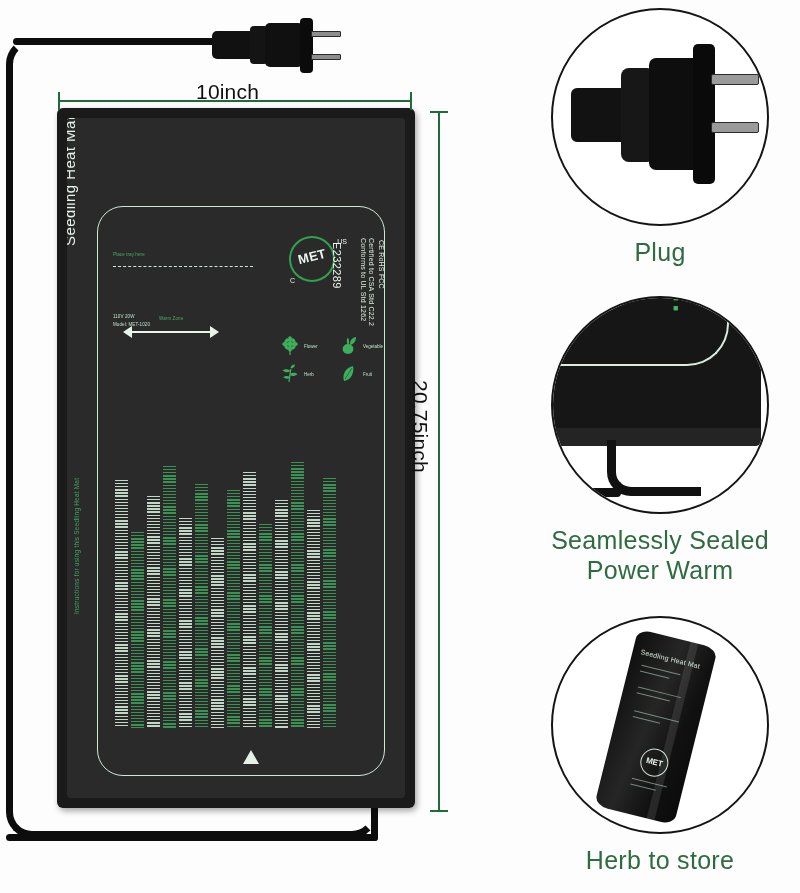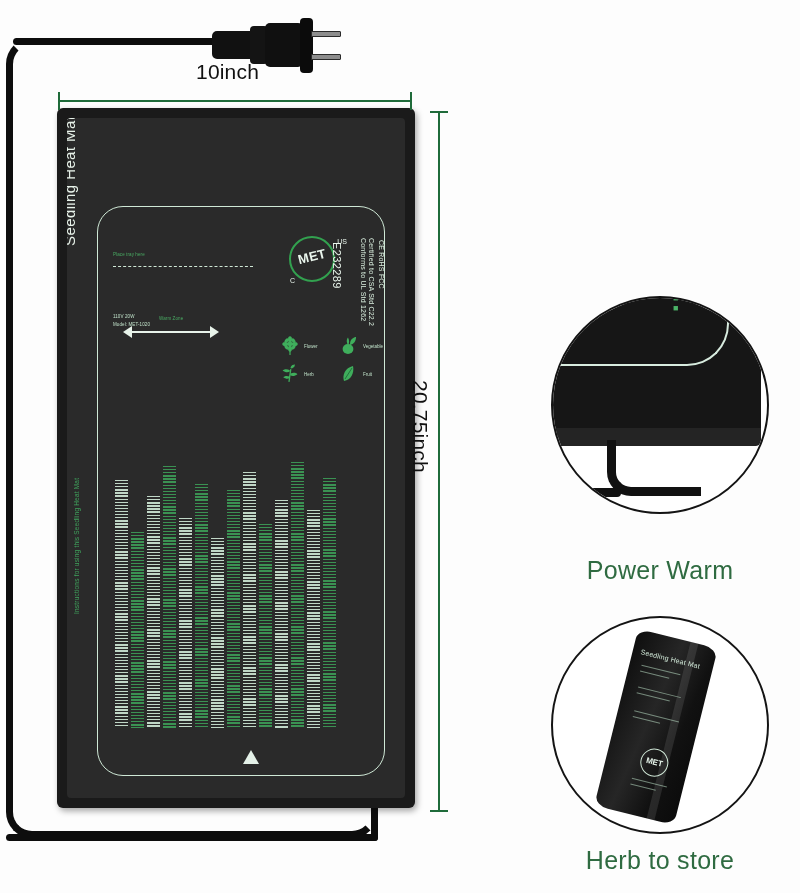--- a/index.html
+++ b/index.html
@@ -362,21 +362,21 @@
 
   .dim-label {
     position: absolute;
     color: #111;
     font-size: 21px;
     letter-spacing: .2px;
     white-space: nowrap;
   }
   #dim-width-label {
     left: 196px;
-    top: 60px;
+    top: 80px;
   }
   #dim-height-label {
     left: 432px;
     top: 380px;
     transform: rotate(90deg);
     transform-origin: left top;
   }
 
   
   #feature-column {
@@ -656,33 +656,44 @@
     <div class="dim-label" id="dim-width-label">10inch</div>
 
     <div class="dim-v-line dim-green"></div>
     <div class="dim-v-cap start dim-green"></div>
     <div class="dim-v-cap end dim-green"></div>
     <div class="dim-label" id="dim-height-label">20.75inch</div>
   </div>
 
   <div id="feature-column">
 
+    <div class="feature" id="feature-plug">
+      <div class="feature-circle">
+        <div class="cu-plug-boot"></div>
+        <div class="cu-plug-collar"></div>
+        <div class="cu-plug-body"></div>
+        <div class="cu-plug-face"></div>
+        <div class="cu-prong top"></div>
+        <div class="cu-prong bottom"></div>
+      </div>
+      <div class="feature-caption">Plug</div>
+    </div>
 
     <div class="feature" id="feature-cord">
       <div class="feature-circle">
         <div class="cu-mat-corner">
           <div class="cu-mat-edge"></div>
           <div class="cu-mat-badge">■<br>■</div>
         </div>
         <div class="cu-mat-lip"></div>
         <div class="cu-cord"></div>
         <div class="cu-cord-tail"></div>
       </div>
       <div class="feature-caption">
-        <br>
+        <span>Seamlessly Sealed</span><br>
         <span>Power Warm</span>
       </div>
     </div>
 
     <div class="feature" id="feature-store">
       <div class="feature-circle">
         <div class="cu-roll">
           <div class="cu-roll-seam"></div>
           <div class="cu-roll-txt" style="left:8px; top:18px;">Seedling Heat Mat</div>
           <div class="cu-roll-bar" style="left:12px; top:34px; width:40px;"></div>

